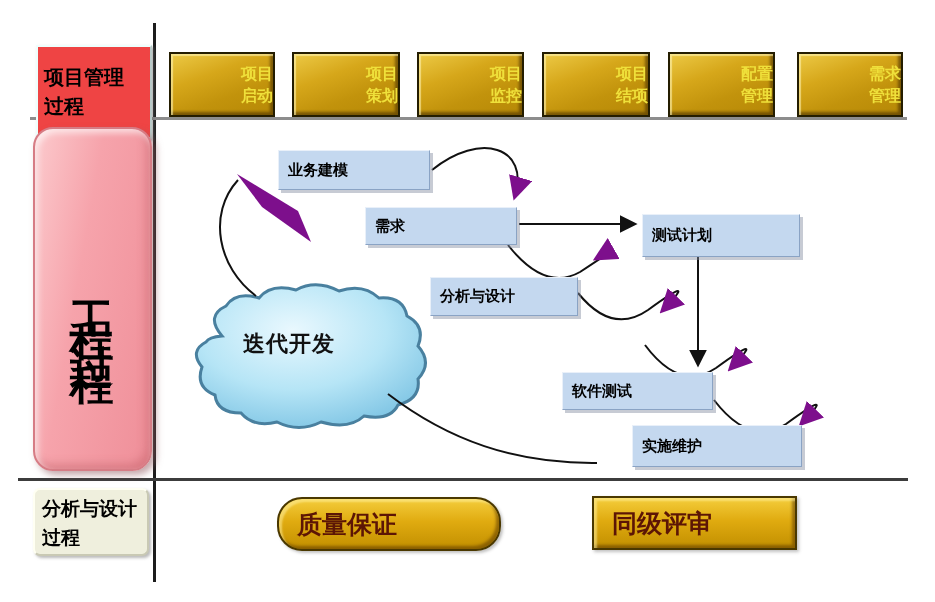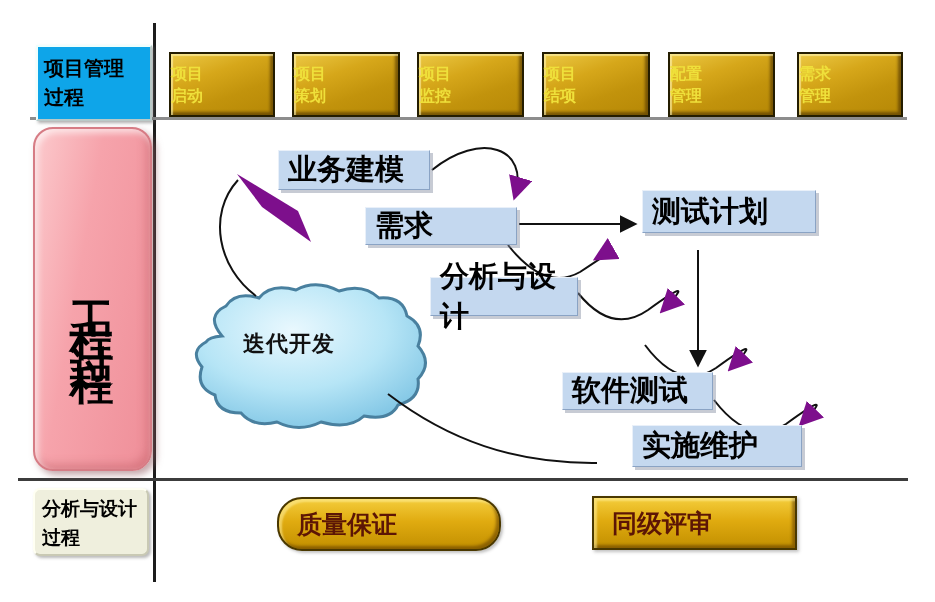--- a/index.html
+++ b/index.html
@@ -6,59 +6,59 @@
   .canvas{position:relative;width:935px;height:602px;background:#fff;overflow:hidden;
           font-family:"DejaVu Serif", serif;}
 
   
   .vline{position:absolute;left:153px;top:23px;width:3px;height:559px;background:#1c1c1c;}
   .hline-top{position:absolute;left:30px;top:117px;width:877px;height:3px;background:#8d8d8d;}
   .hline-bottom{position:absolute;left:18px;top:478px;width:890px;height:3px;background:#3c3c3c;}
 
   
   .cyan-label{position:absolute;left:36px;top:45px;width:100px;height:58px;
-    background:#0ea5e9;border:2px solid #b9c9c7;border-top-color:#eefffd;border-left-color:#eefffd;
+    background:#ef4444;border:2px solid #b9c9c7;border-top-color:#eefffd;border-left-color:#eefffd;
     box-shadow:2px 2px 3px rgba(110,110,110,.55);
-    font-size:20px;font-weight:bold;color:#000;line-height:1.45;padding:7px 6px;}
+    font-size:20px;font-weight:bold;color:#000;line-height:1.45;padding:16px 6px;}
   .cream-label{position:absolute;left:33px;top:488px;width:98px;height:56px;
     background:#efefdd;border:2px solid #c9c9b4;border-top-color:#fffff2;border-left-color:#fffff2;
     border-radius:7px;box-shadow:2px 2px 3px rgba(120,120,120,.5);
     font-size:19px;font-weight:bold;color:#000;line-height:1.5;padding:4px 7px;}
   .label-line{display:block;}
 
   
   .pink-box{position:absolute;left:33px;top:127px;width:115px;height:340px;border-radius:20px;
     background:linear-gradient(100deg,#fccacd 0%,#f6a3ab 40%,#ef8f99 100%);
     border:2px solid #d67c85;
     box-shadow:4px 4px 7px rgba(150,95,100,.55), inset 3px 4px 6px rgba(255,255,255,.65), inset -4px -5px 8px rgba(190,90,100,.45);
     display:flex;align-items:center;justify-content:center;}
   .pink-text{writing-mode:vertical-rl;text-orientation:upright;
     font-size:44px;font-weight:600;color:#000;letter-spacing:22px;margin-top:22px;}
 
   
   .gold-btn{position:absolute;height:61px;
     background:linear-gradient(160deg,#ecc945 0%,#d6a71a 35%,#c2930c 65%,#b68806 100%);
     border:2px solid #241d00;
     box-shadow:inset 2px 2px 1px rgba(255,246,185,.6), inset -3px -3px 3px rgba(70,45,0,.6);
-    color:#efe03a;font-weight:bold;font-size:16px;line-height:1.35;text-align:left;
+    color:#efe03a;font-weight:bold;font-size:16px;line-height:1.35;text-align:right;
     display:flex;flex-direction:column;justify-content:center;cursor:pointer;}
 
   
   .gold-btn-wide{position:absolute;height:54px;
     background:linear-gradient(180deg,#f4cd3c 0%,#e0ab10 45%,#c28f00 100%);
     border:2px solid #4a3800;
     box-shadow:inset 3px 3px 2px rgba(255,240,160,.55), inset -3px -3px 3px rgba(90,55,0,.55), 2px 2px 3px rgba(120,120,120,.45);
     color:#5c1505;font-weight:bold;font-size:25px;display:flex;align-items:center;
     padding-left:18px;box-sizing:border-box;cursor:pointer;}
 
   
   .flow-box{position:absolute;background:#c4d8ef;
     border:1px solid #8aa3c4;border-top-color:#e9f0f9;border-left-color:#e9f0f9;
     box-shadow:3px 3px 0 rgba(130,140,160,.45);
-    font-weight:bold;font-size:29px;color:#000;display:flex;align-items:center;
+    font-weight:bold;font-size:15px;color:#000;display:flex;align-items:center;
     padding-left:9px;box-sizing:border-box;}
 
   .cloud-text{position:absolute;left:243px;top:329px;font-size:22px;font-weight:bold;color:#111;letter-spacing:1px;}
 
   svg.overlay{position:absolute;left:0;top:0;pointer-events:none;}
 </style>
 </head>
 <body>
 
 <div class="canvas">
@@ -137,21 +137,21 @@
     <line x1="519" y1="224" x2="634" y2="224" stroke="#111" stroke-width="2" marker-end="url(#blackArrow)"></line>
     <line x1="698" y1="250" x2="698" y2="364" stroke="#111" stroke-width="2" marker-end="url(#blackArrow)"></line>
   </svg>
 
   <div class="flow-box" style="left:278px;top:150px;width:152px;height:40px;">
     <span>业务建模</span>
   </div>
   <div class="flow-box" style="left:365px;top:207px;width:152px;height:38px;">
     <span>需求</span>
   </div>
-  <div class="flow-box" style="left:642px;top:190px;width:174px;height:43px;">
+  <div class="flow-box" style="left:642px;top:214px;width:158px;height:43px;">
     <span>测试计划</span>
   </div>
   <div class="flow-box" style="left:430px;top:261px;width:148px;height:39px;margin-top:16px;">
     <span>分析与设计</span>
   </div>
   <div class="flow-box" style="left:562px;top:372px;width:151px;height:38px;">
     <span>软件测试</span>
   </div>
   <div class="flow-box" style="left:632px;top:425px;width:170px;height:42px;">
     <span>实施维护</span>

